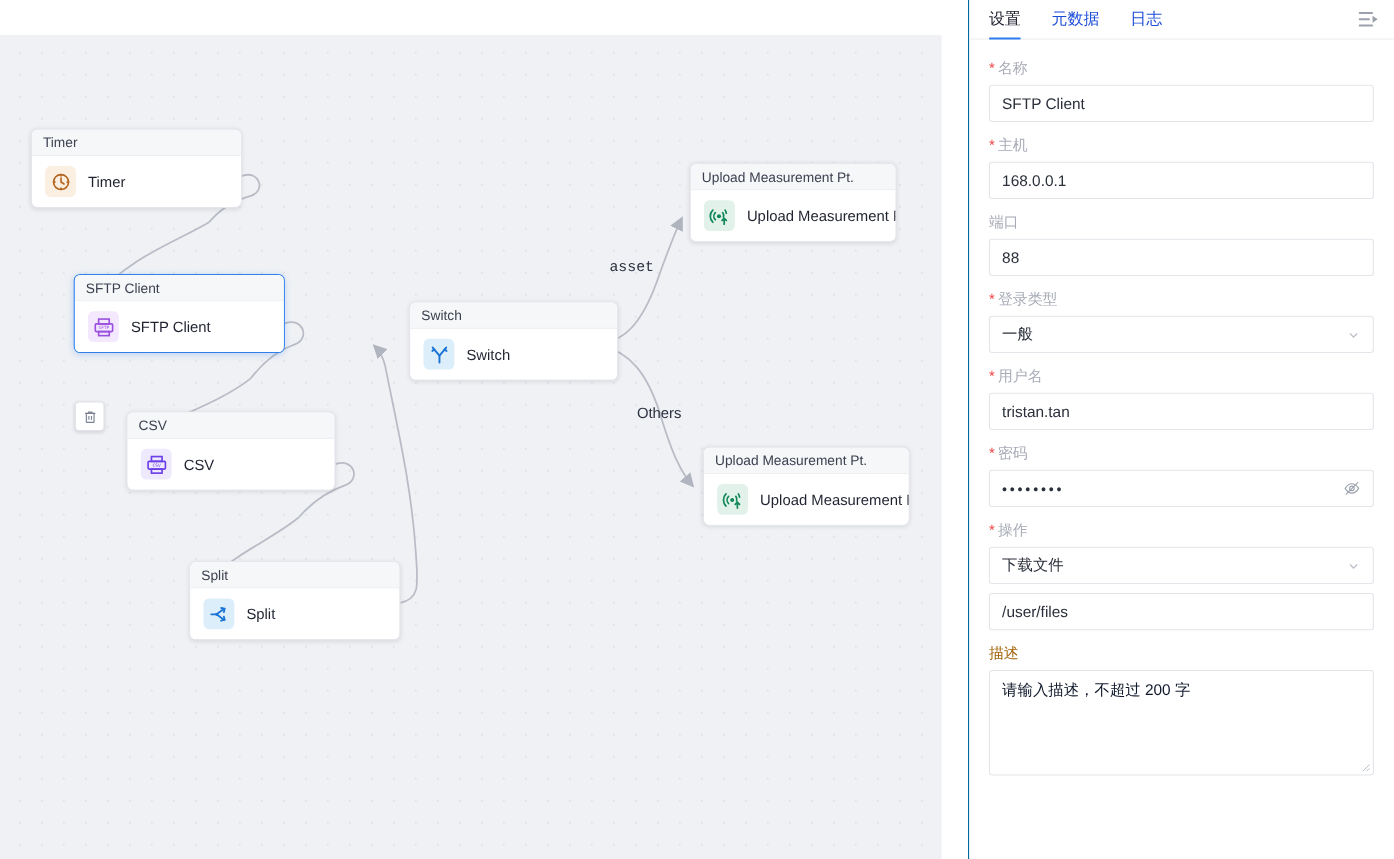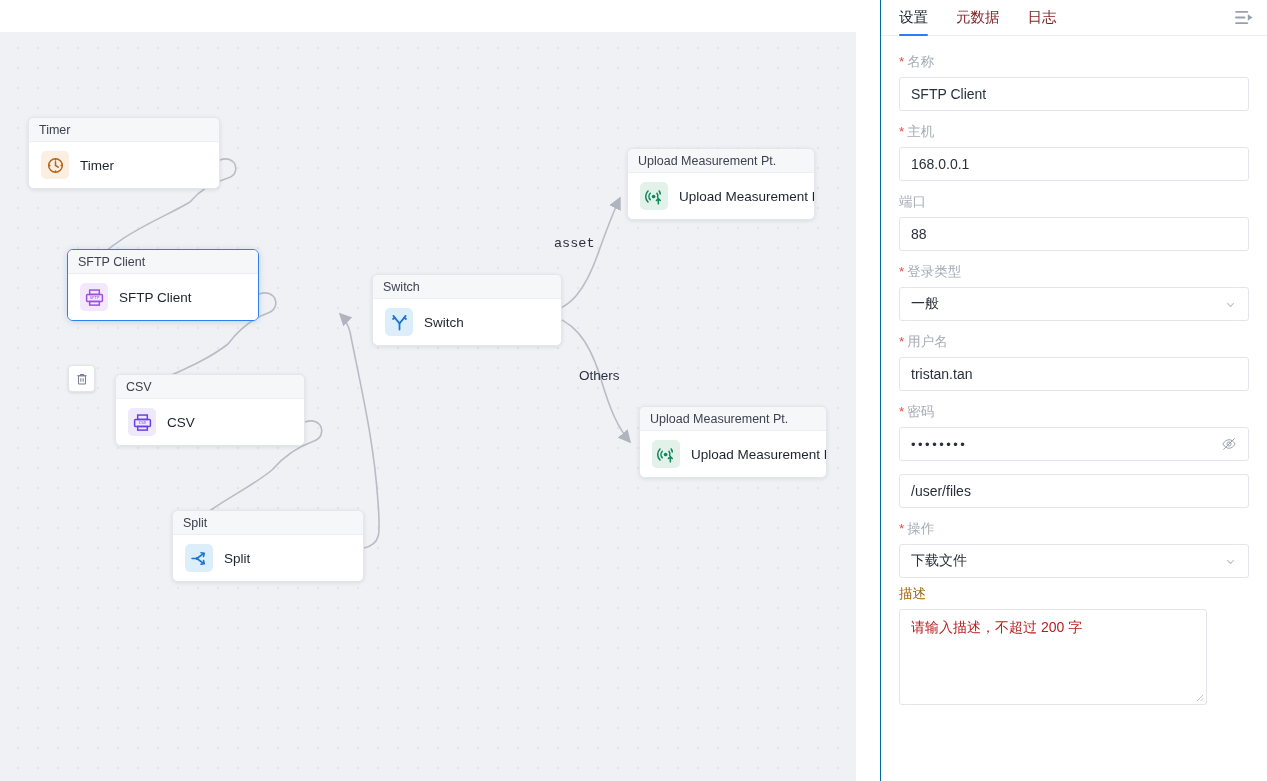--- a/index.html
+++ b/index.html
@@ -100,21 +100,21 @@
   #tabbar {
     height: 36px;
     border-bottom: 1px solid #ededf0;
     display: flex;
     align-items: flex-end;
     padding: 0 18px;
     position: relative;
   }
   .tab {
     font-size: 14.5px;
-    color: #7f1d1d;
+    color: #1d4ed8;
     padding: 0 0 8px 0;
     margin-right: 28px;
     cursor: pointer;
     position: relative;
     white-space: nowrap;
   }
   .tab.active { color: #202430; }
   .tab.active::after {
     content: "";
     position: absolute;
@@ -154,26 +154,26 @@
     color: #2a2f3a;
     padding: 0 11px;
     font-family: "Liberation Sans", sans-serif;
     background: #fff;
     display: flex; align-items: center;
   }
   .inp.sel { justify-content: space-between; cursor: pointer; font-family: Liberation Serif, serif; }
   .inp.pw  { justify-content: space-between; letter-spacing: 1px; }
   .dots { font-size: 13px; color: #2a2f3a; letter-spacing: 2.5px; }
   .ta {
-    width: 308px; height: 96px;
+    width: 350px; height: 96px;
     border: 1px solid #e3e5ea;
     border-radius: 3px;
     padding: 9px 11px;
     font-size: 14px;
-    color: #b91c1c;
+    color: #0f172a;
     position: relative;
     background: #fff;
   }
   .ta-resize {
     position: absolute; right: 2px; bottom: 2px;
     width: 10px; height: 10px;
   }
 </style>
 </head>
 <body>
@@ -382,35 +382,35 @@
       <div class="inp pw">
         <span class="dots">••••••••</span>
         <svg width="16" height="16" viewBox="0 0 24 24" fill="none" stroke="#9ba0ad" stroke-width="1.5">
           <path d="M2.8 12 C5.5 7.6 8.7 5.6 12 5.6 C15.3 5.6 18.5 7.6 21.2 12 C18.5 16.4 15.3 18.4 12 18.4 C8.7 18.4 5.5 16.4 2.8 12 Z"></path>
           <circle cx="12" cy="12" r="3.1"></circle>
           <path d="M4 20 L20 4" stroke-linecap="round"></path>
         </svg>
       </div>
     </div>
 
-    <div class="field">
-      <div class="inp">/user/files</div>
-    </div>
-
     <div class="field" style="margin-bottom:8px;">
       <span class="flabel"><span class="req">*</span><span>操作</span></span>
       <div class="inp sel">
         <span>下载文件</span>
         <svg width="13" height="13" viewBox="0 0 24 24" fill="none" stroke="#bcc0ca" stroke-width="2">
             <path d="M6 9.5 L12 15.5 L18 9.5"></path>
           </svg>
       </div>
     </div>
 
     <div class="field">
+      <div class="inp">/user/files</div>
+    </div>
+
+    <div class="field">
       <span class="flabel" style="color:#a16207;">描述</span>
       <div class="ta">
         <span>请输入描述，不超过 200 字</span>
         <svg class="ta-resize" viewBox="0 0 10 10" stroke="#b9bdc7" stroke-width="0.9">
           <path d="M9 3 L3 9 M9 6.5 L6.5 9"></path>
         </svg>
       </div>
     </div>
 
   </div>

